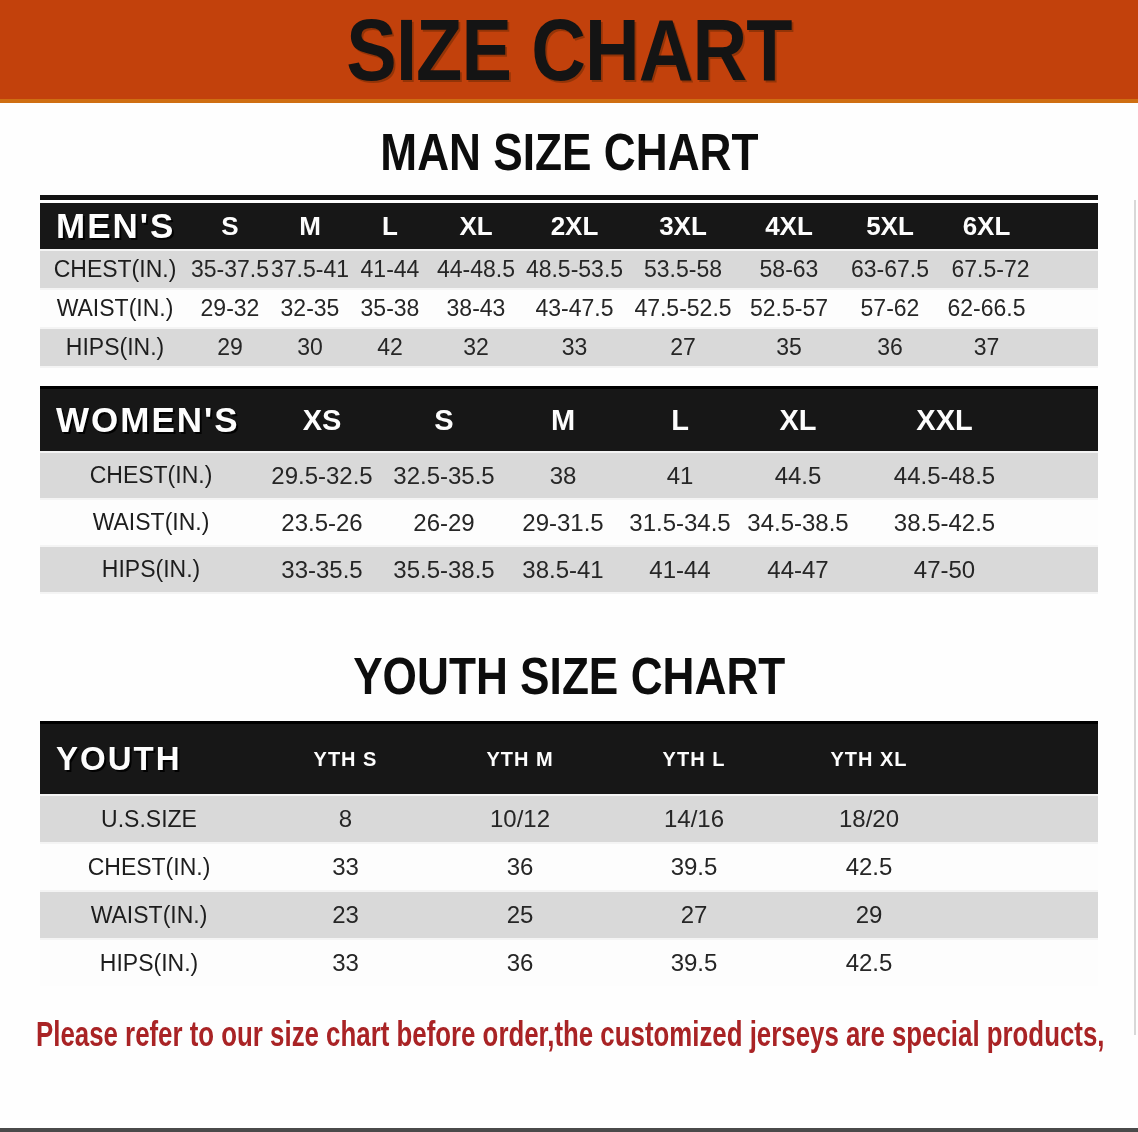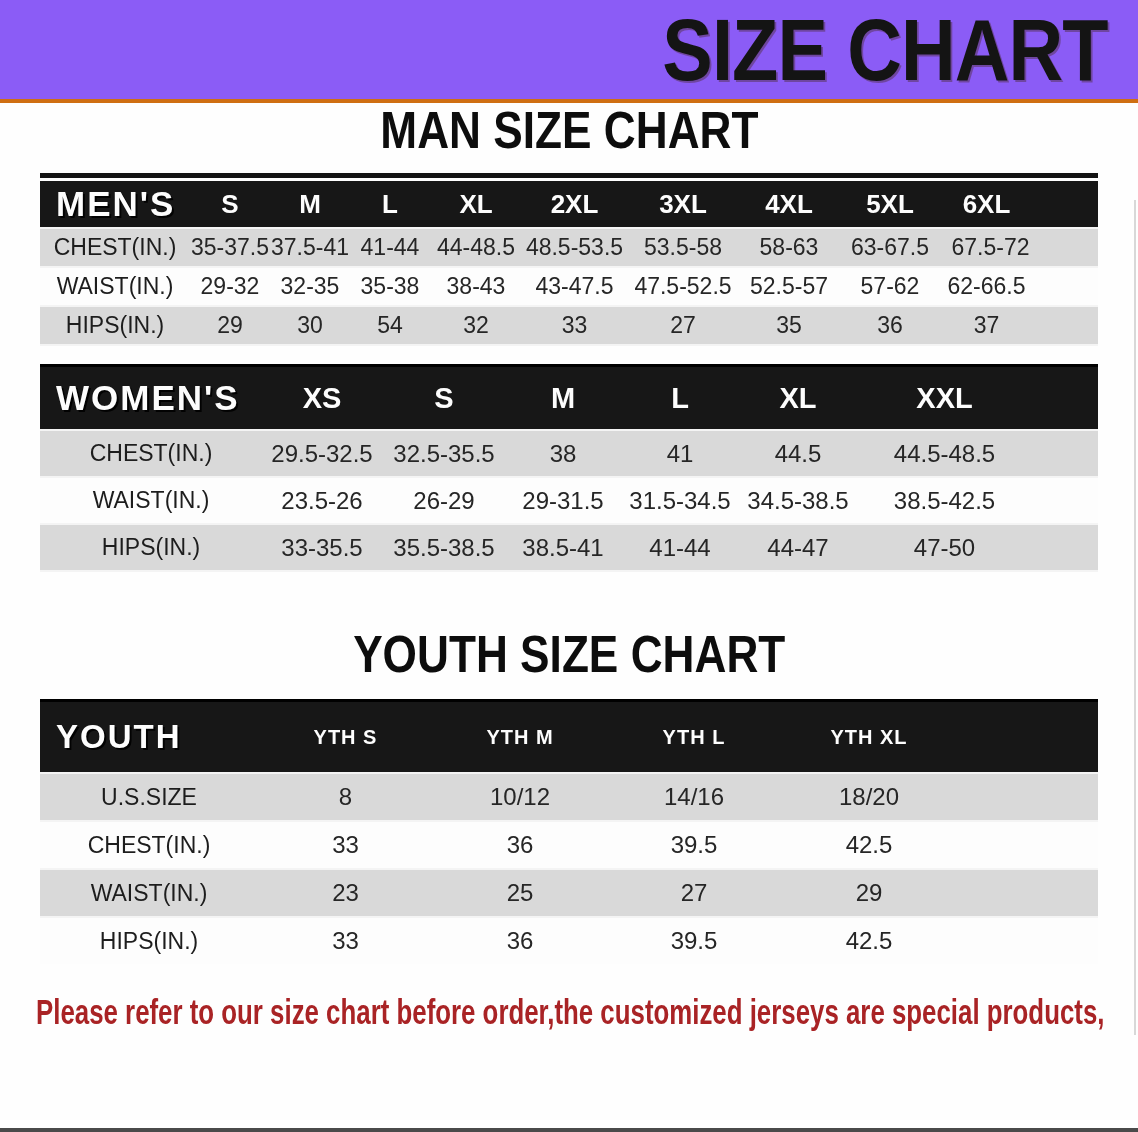--- a/index.html
+++ b/index.html
@@ -6,37 +6,37 @@
   .page{
     position:relative;
     width:1138px;height:1132px;
     background:#fefefe;
     overflow:hidden;
     font-family:"Liberation Sans", sans-serif;
   }
   
   .banner{
     height:99px;
-    background:#8b5cf6;
+    background:#c2410c;
     border-bottom:4px solid #cf6e12;
-    display:flex;align-items:center;justify-content:flex-end;
+    display:flex;align-items:center;justify-content:center;
   }
   .banner-title{
     display:inline-block;
     font-size:86px;
     font-weight:900;
     color:#141414;
     letter-spacing:-1px;
     transform:scale(0.88,1.02);
     text-shadow:2px 2px 0 rgba(60,30,0,0.35);
     white-space:nowrap;
   }
   
   .heading-wrap{text-align:center;}
-  .heading-wrap.man{height:54px;}
+  .heading-wrap.man{margin-top:22px;height:54px;}
   .heading-wrap.women{margin-top:30px;height:54px;}
   .heading-wrap.youth{margin-top:55px;height:54px;}
   .section-heading{
     display:inline-block;
     font-size:52px;
     font-weight:900;
     color:#0d0d0d;
     transform:scaleX(0.85);
     letter-spacing:0px;
     white-space:nowrap;
@@ -179,21 +179,21 @@
             <td>43-47.5</td>
             <td>47.5-52.5</td>
             <td>52.5-57</td>
             <td>57-62</td>
             <td style="padding-right: 67px;">62-66.5</td>
           </tr>
           <tr>
             <td class="row-label">HIPS(IN.)</td>
             <td>29</td>
             <td>30</td>
-            <td>54</td>
+            <td>42</td>
             <td>32</td>
             <td>33</td>
             <td>27</td>
             <td>35</td>
             <td>36</td>
             <td style="padding-right: 67px;">37</td>
           </tr>
         </tbody>
       </table>
   </div>

